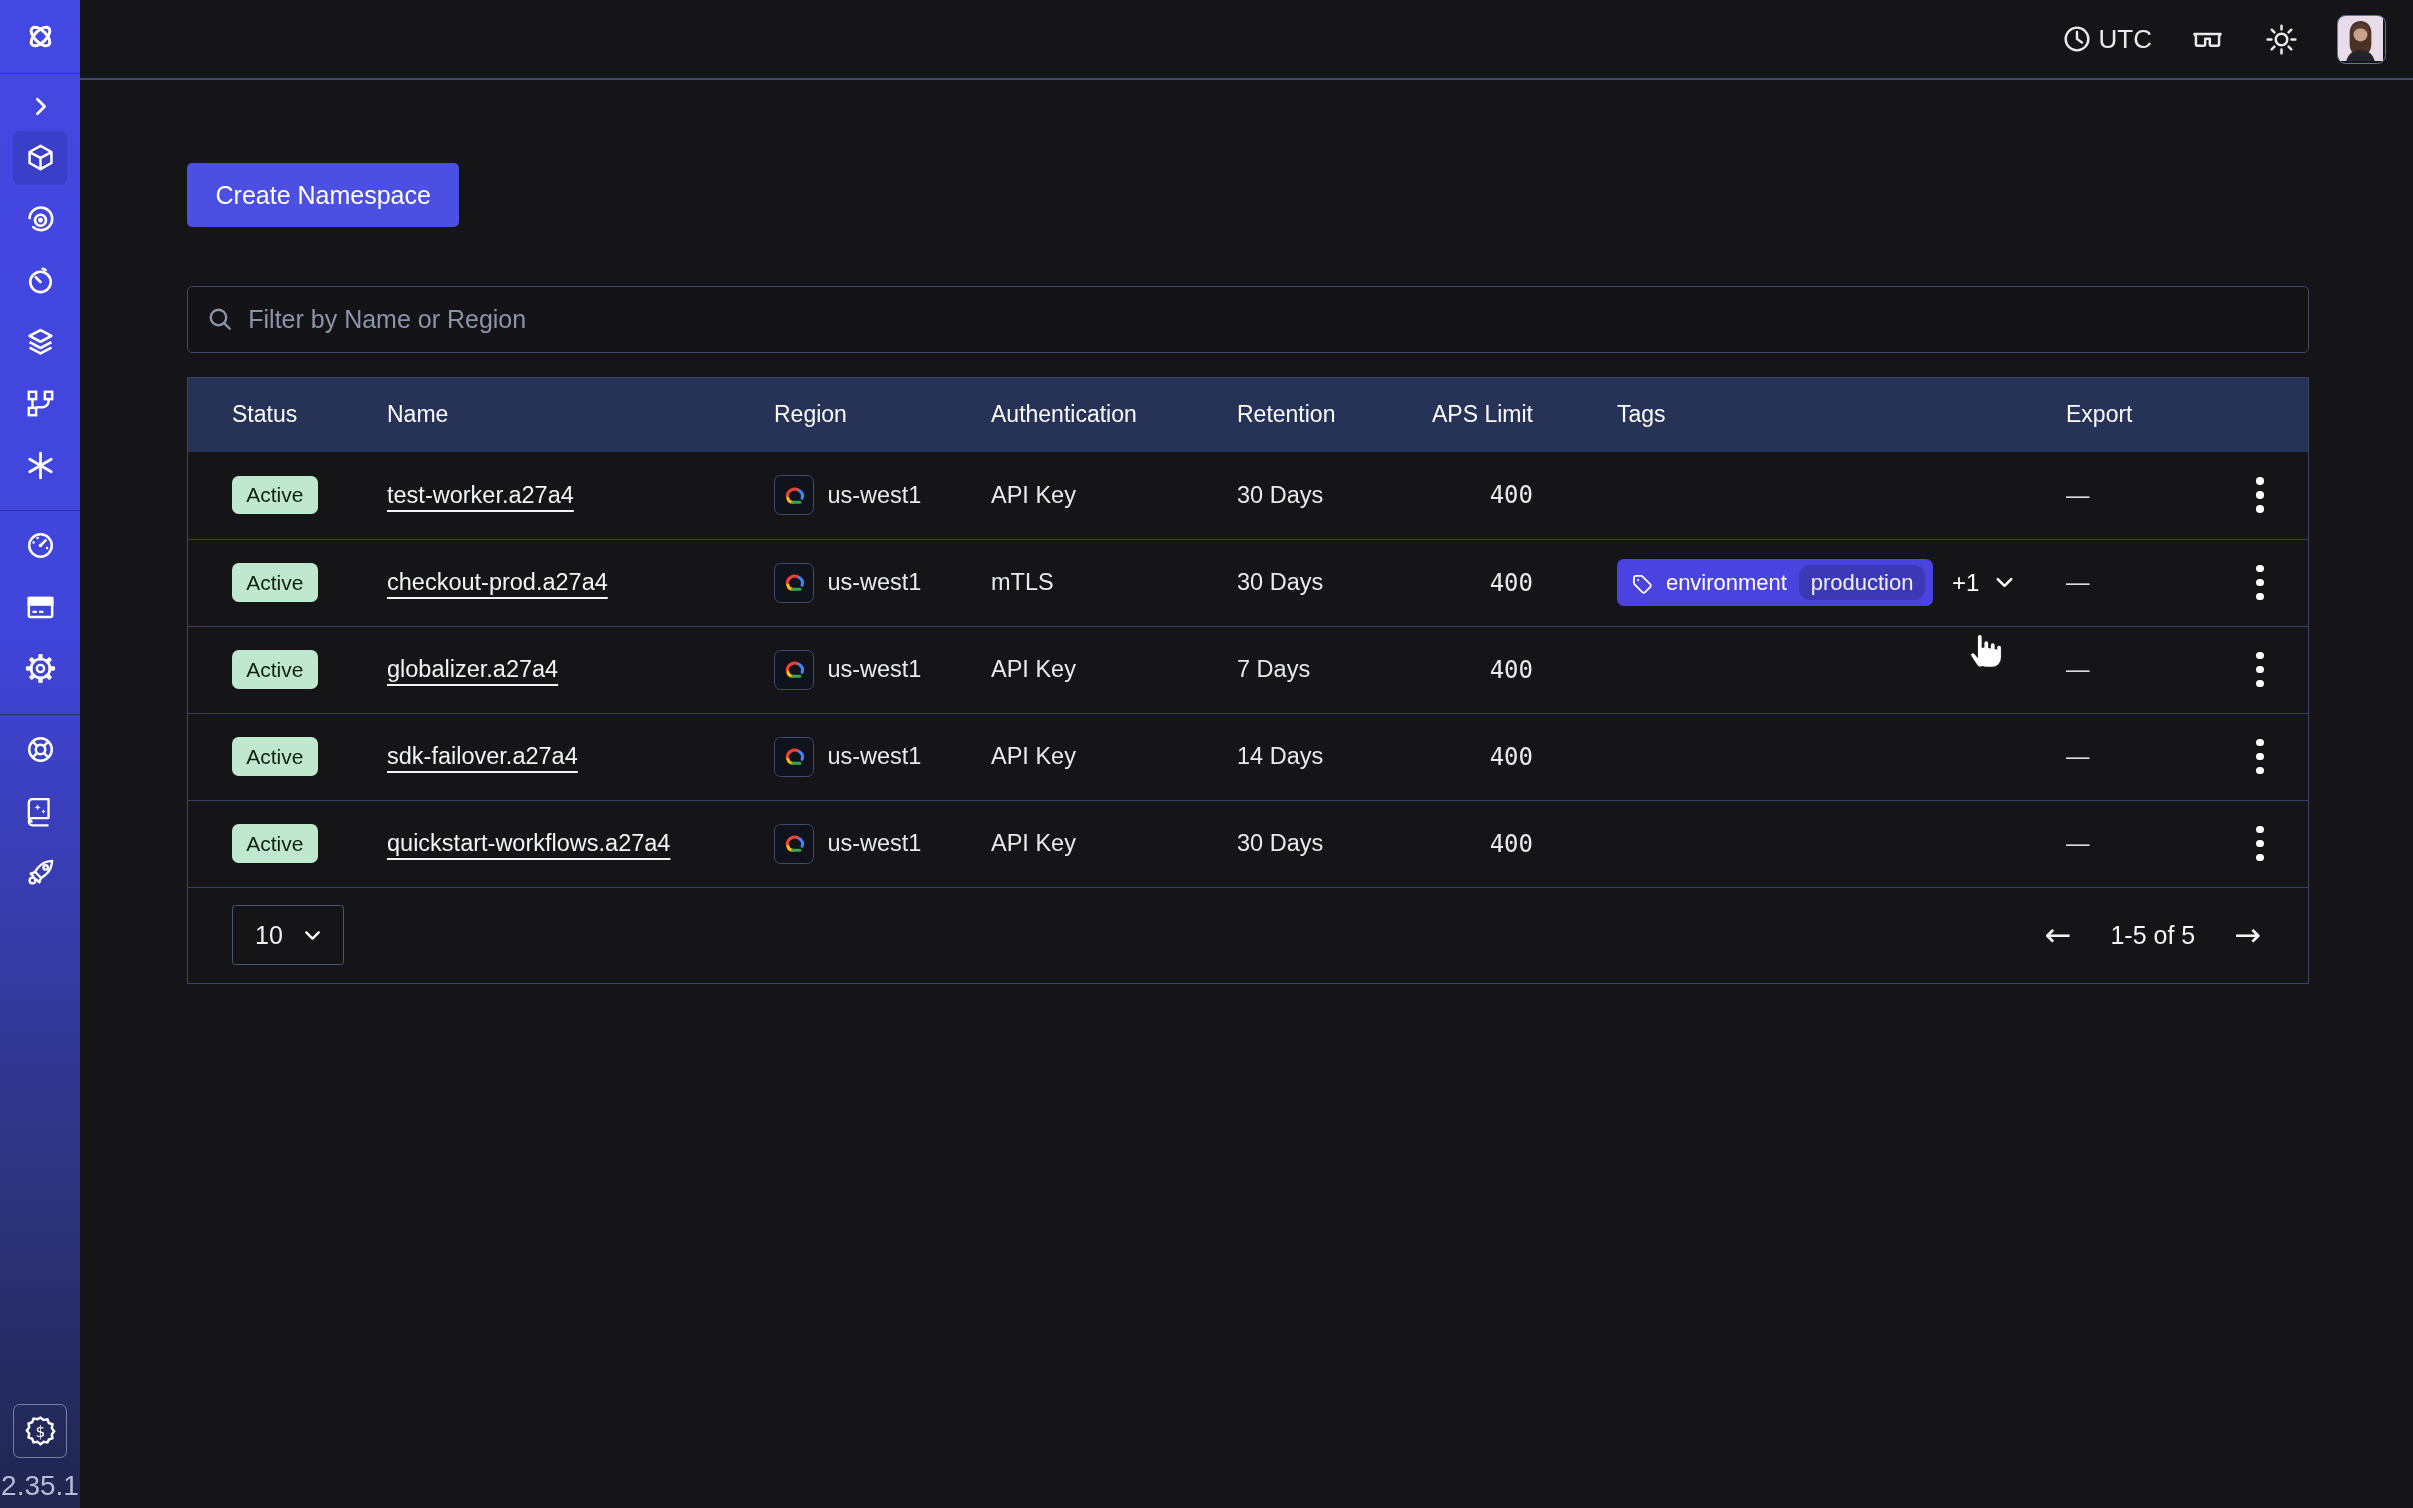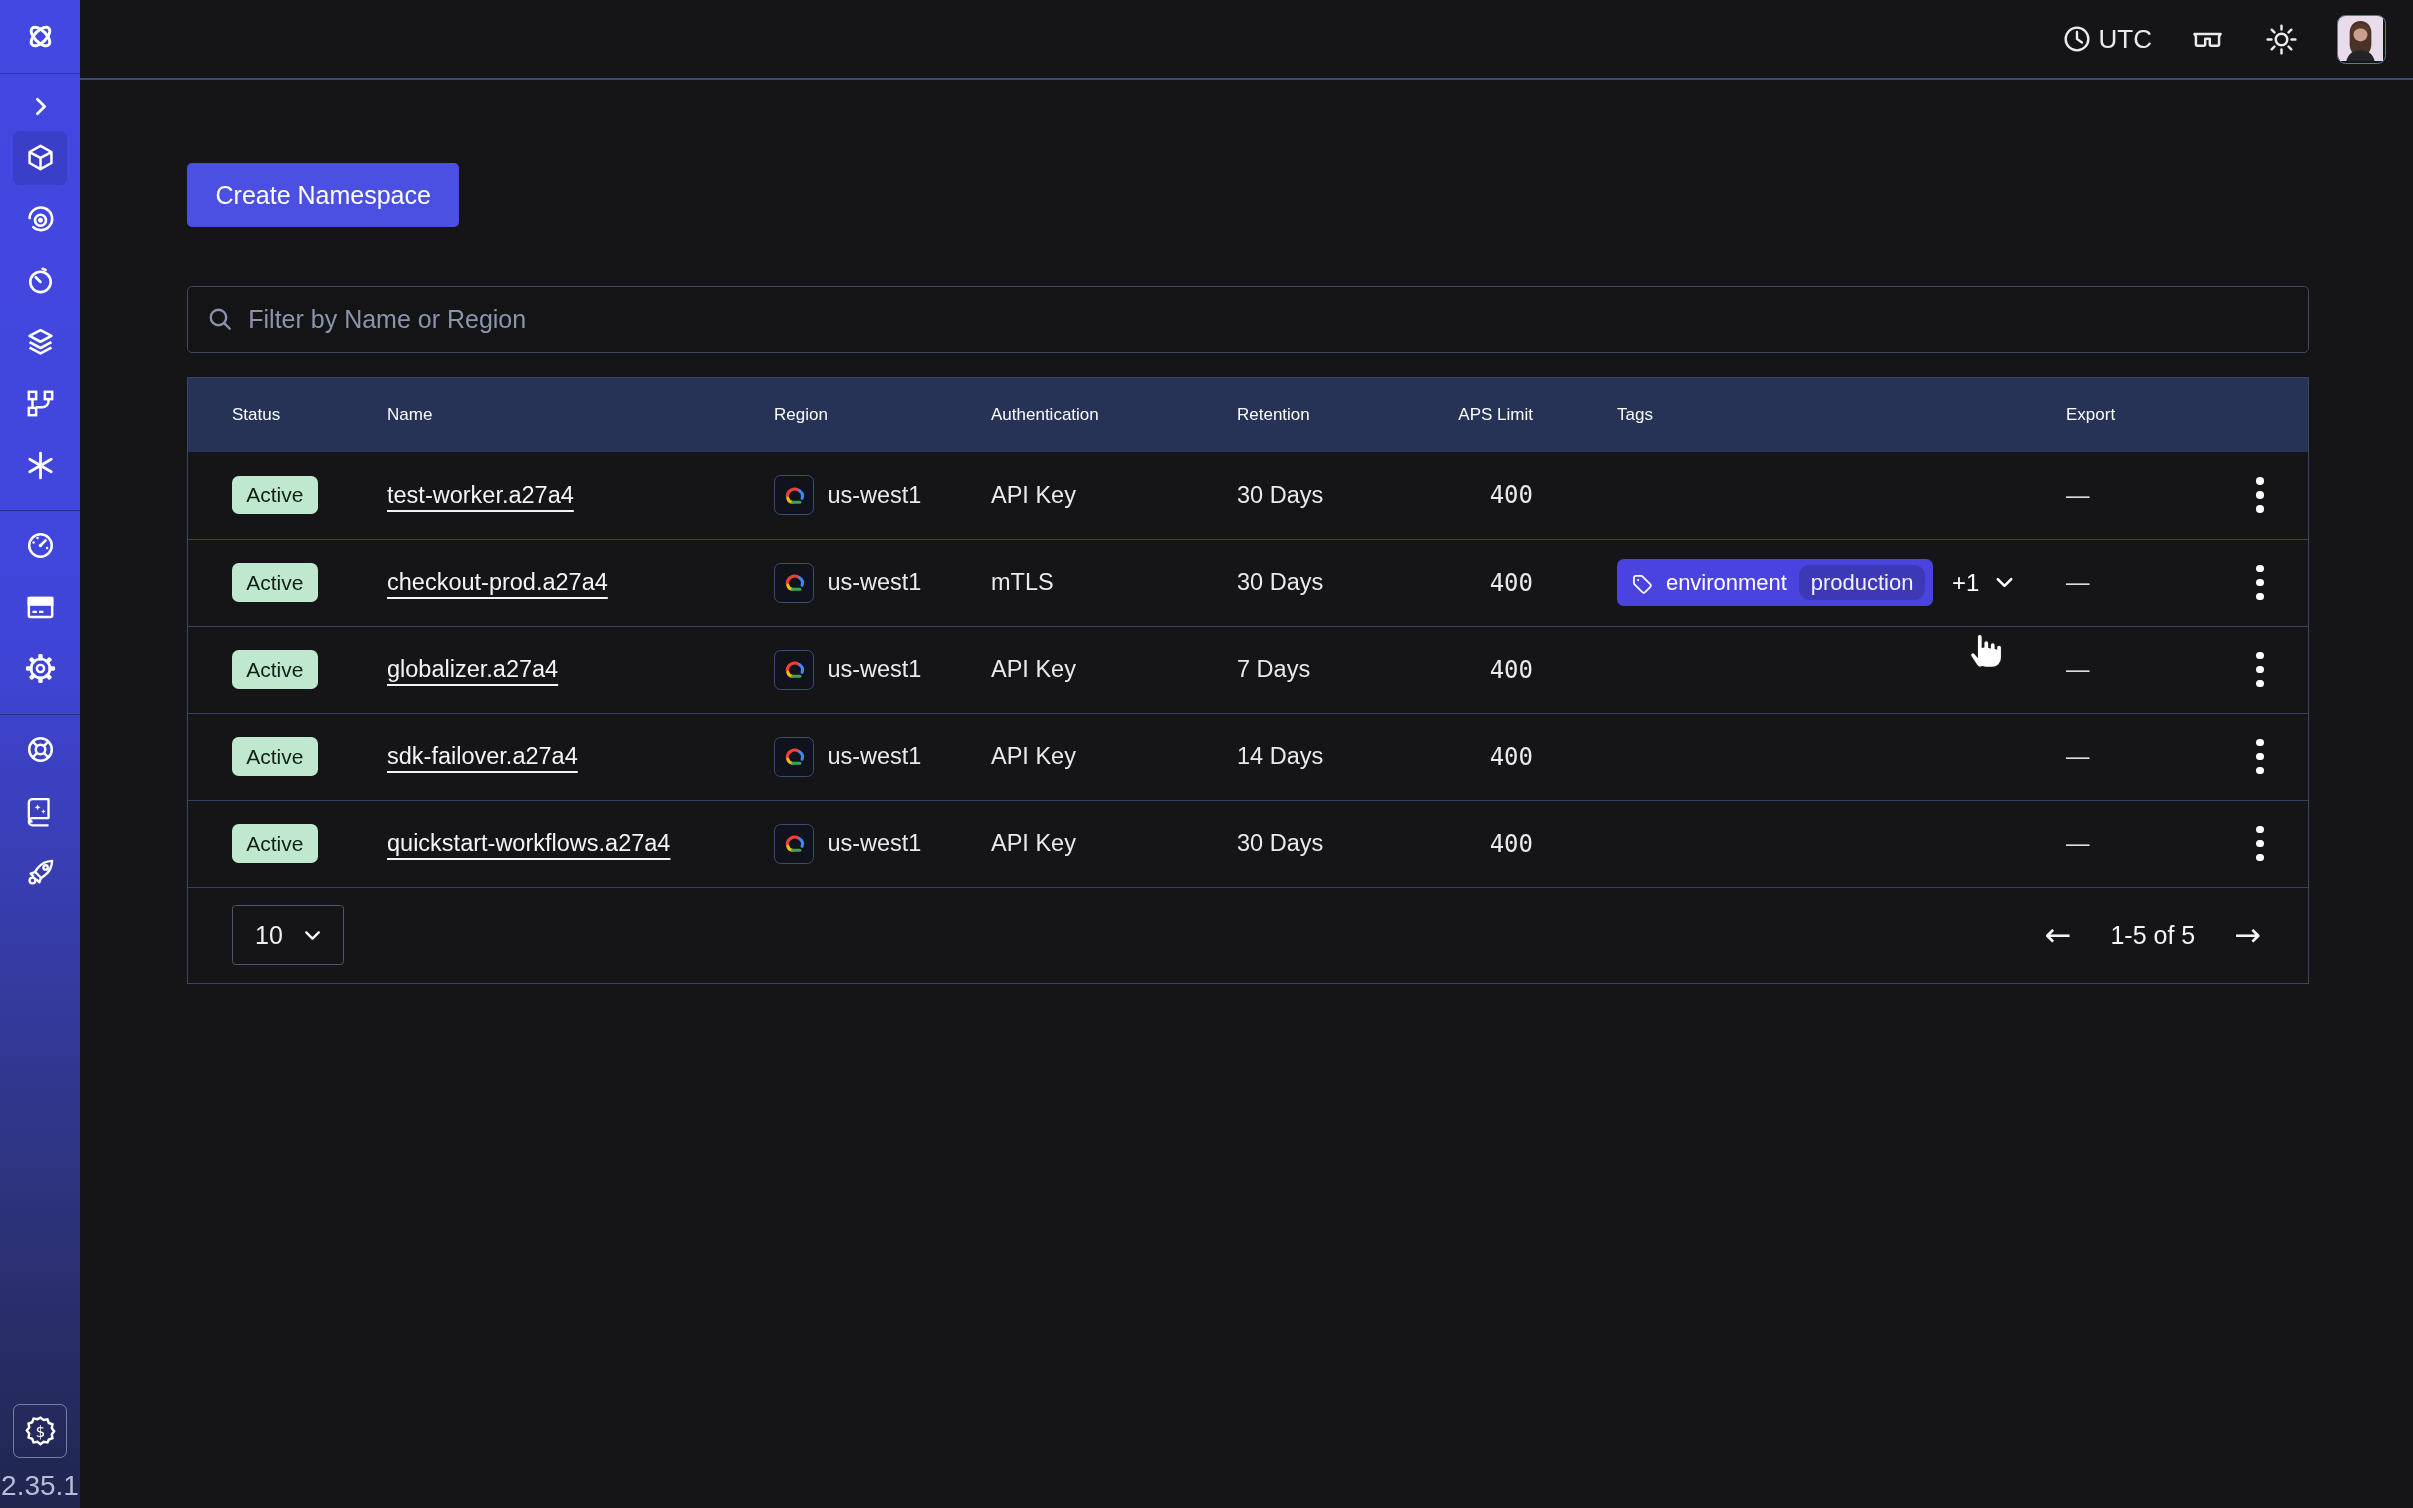--- a/index.html
+++ b/index.html
@@ -43,21 +43,21 @@
     display:flex; align-items:center; padding:0 18.4px; background:#141417; gap:13.4px; }
   .filter input { flex:1; background:transparent; border:none; outline:none;
     font-size:25px; color:#e8eaee; font-family:inherit; }
   .filter input::placeholder { color:#8a94ab; }
 
   
   .tablebox { margin-top:23.5px; border:1.7px solid #394664; }
   .thead, .trow { display:grid;
     grid-template-columns:155px 387px 217px 246px 174px 206px 449px 170px 76px;
     padding-left:44px; align-items:center; }
-  .thead { height:74px; background:#263256; font-size:17px; font-weight:500; color:#fbfcfe; }
+  .thead { height:74px; background:#263256; font-size:23px; font-weight:500; color:#fbfcfe; }
   .trow { height:87px; background:#151517; font-size:23.5px; color:#e8eaee; }
   .trow + .trow { border-top:1.7px solid #32405f; }
   .hcell { display:flex; }
   .h-aps, .c-aps { justify-content:flex-end; padding-right:84px; }
   .c { display:flex; align-items:center; }
   .c-aps { font-family:"DejaVu Sans Mono", monospace; font-size:24px; }
   .badge { background:#c0e8ce; color:#0f2117; font-size:21px; border-radius:6.7px;
     padding:6.7px 14.2px; line-height:1.2; }
   .nslink { color:#f2f4f7; text-decoration:underline; text-underline-offset:6.7px;
     text-decoration-thickness:1.7px; cursor:pointer; }

